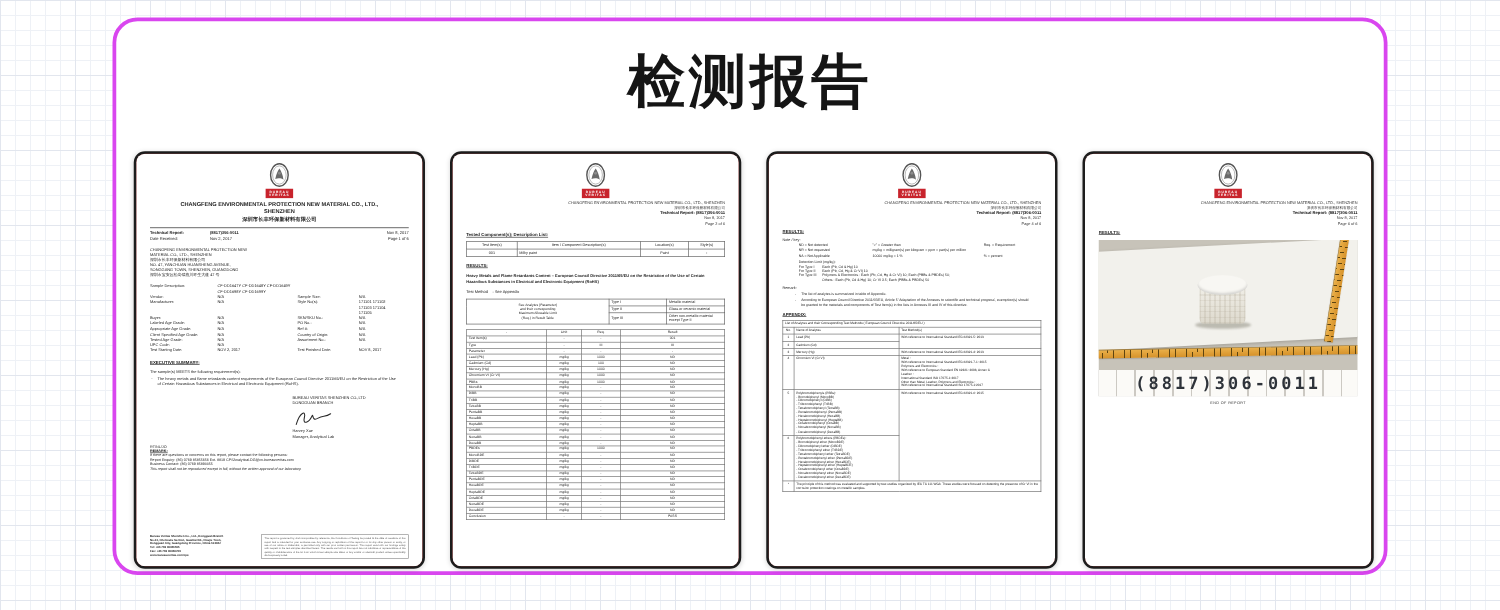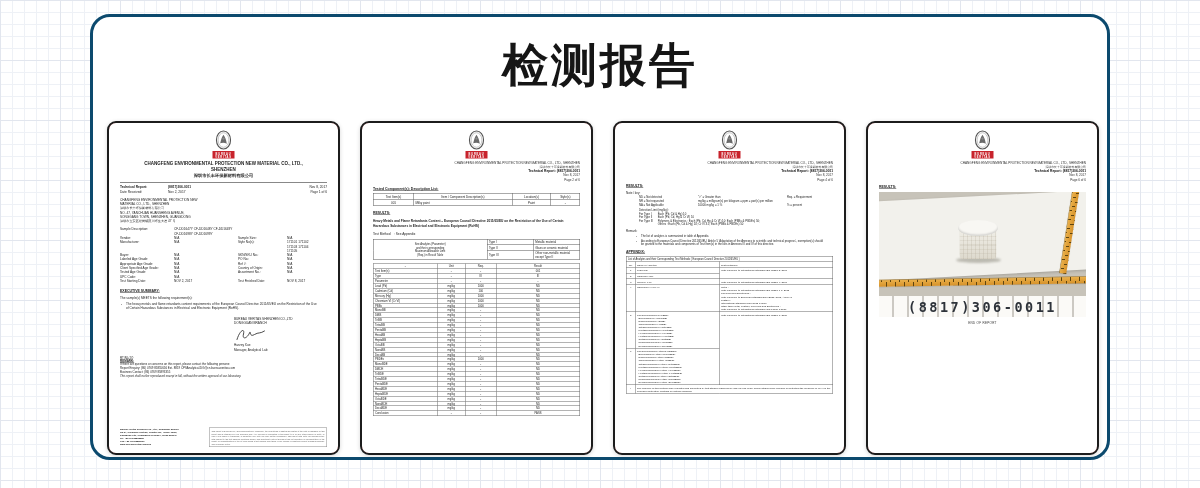--- a/index.html
+++ b/index.html
@@ -10,21 +10,21 @@
     background-image:
       linear-gradient(#e2e6ee 1px, transparent 1px),
       linear-gradient(90deg, #e2e6ee 1px, transparent 1px),
       linear-gradient(#eef1f6 1px, transparent 1px),
       linear-gradient(90deg, #eef1f6 1px, transparent 1px);
     background-size:60px 60px, 60px 60px, 12px 12px, 12px 12px;
     position:relative;
   }
   .card {
     position:absolute; left:90px; top:14px; width:1020px; height:446px;
-    background:#fff; border:3px solid #0c4a6e; border-radius:20px;
+    background:#fff; border:3px solid #d946ef; border-radius:20px;
   }
   .title {
     margin-top:22px; text-align:center;
     font-size:46px; line-height:52px; font-weight:600; letter-spacing:3px; color:#151515;
   }
   .docs { position:absolute; left:14px; top:104px; display:flex; gap:20px; }
   .doc {
     width:233px; height:334px; background:#7f1d1d; border:2px solid #1c1c1c; border-radius:9px;
     overflow:hidden; box-shadow:0 1px 4px rgba(0,0,0,.16); position:relative;
   }

